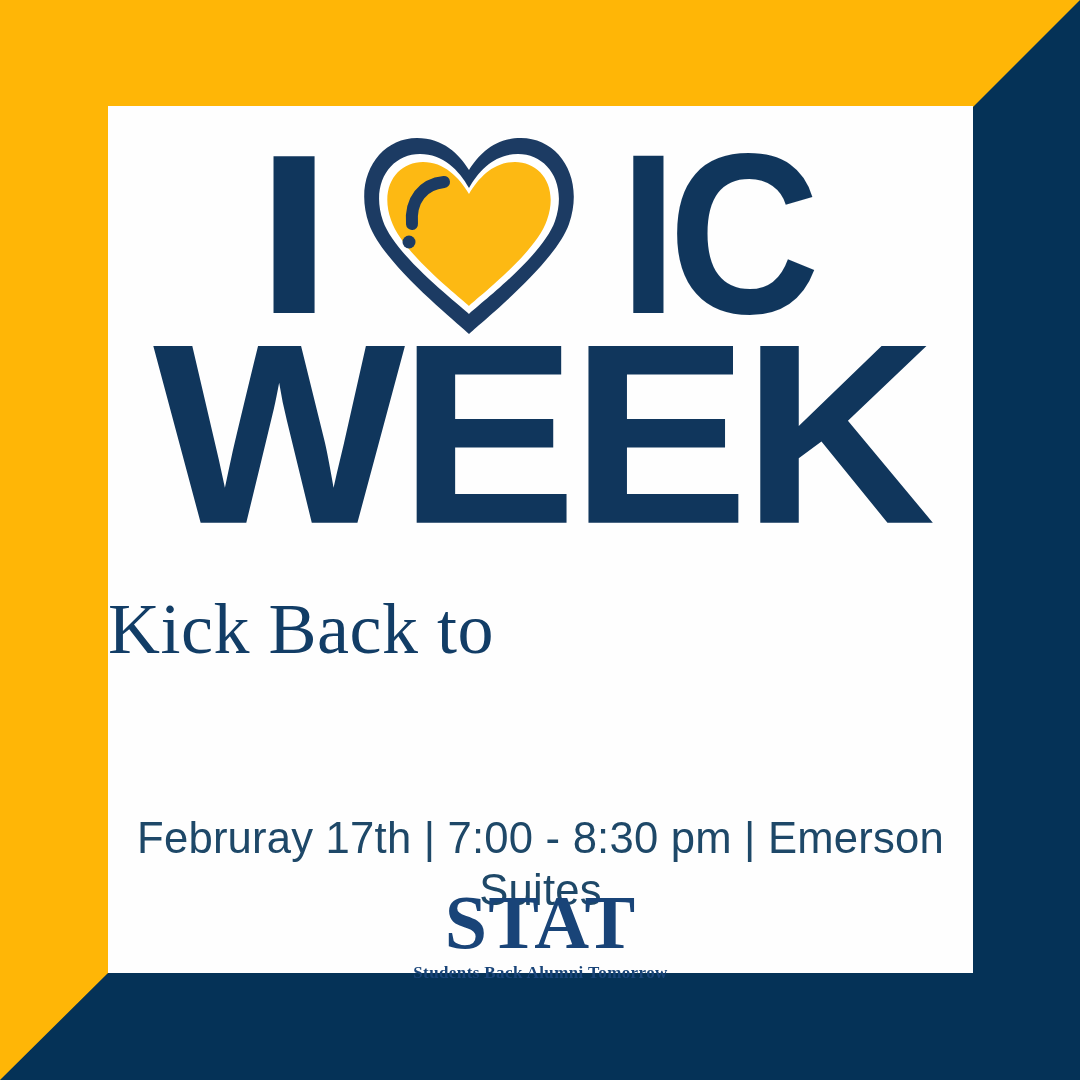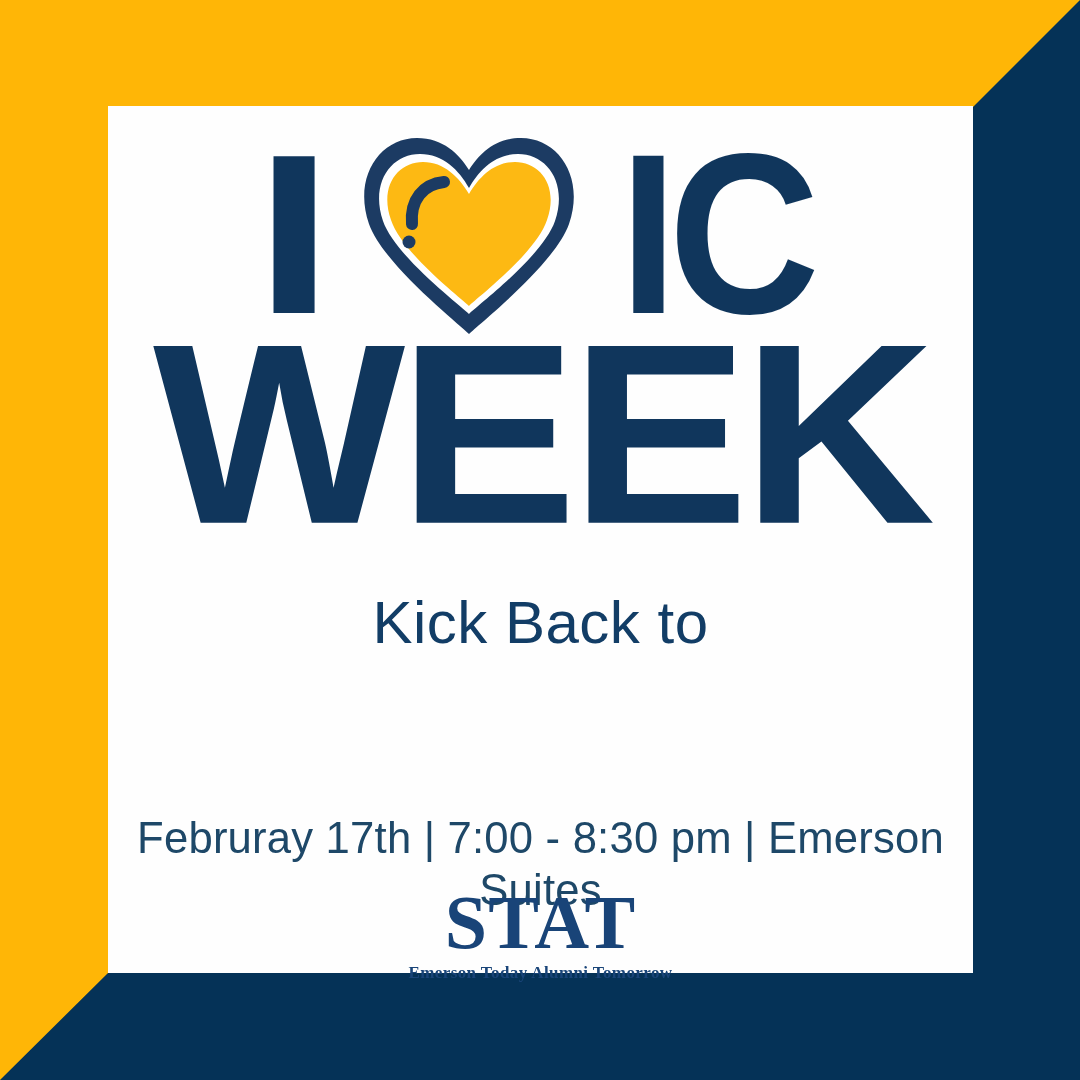--- a/index.html
+++ b/index.html
@@ -101,25 +101,25 @@
     margin-top: -8px;
     user-select: none;
   }
 
   
   .headline {
     position: absolute;
     left: 0;
     right: 0;
     top: 480px;
-    text-align: center;
+    text-align: left;
     color: #123D66;
-    font-family: Liberation Sans, sans-serif;
+    font-family: Liberation Serif, serif;
     font-weight: 400;
-    font-size: 60px;
+    font-size: 72px;
     line-height: 1.22;
     letter-spacing: 0.5px;
   }
   .headline .hl-line { display: block; }
 
   
   .details {
     position: absolute;
     left: 0;
     right: 0;
@@ -213,17 +213,17 @@
     </div>
 
     <div class="headline">
       <span class="hl-line">Kick Back to</span>
     </div>
 
     <div class="details">Februray 17th | 7:00 - 8:30 pm | Emerson Suites</div>
 
     <div class="stat-logo">
       <span class="stat-word">STAT</span>
-      <span class="stat-tagline">Emerson Today  Alumni Tomorrow</span>
+      <span class="stat-tagline">Students Back  Alumni Tomorrow</span>
     </div>
 
   </div>
 </div>
 
 </body></html>

